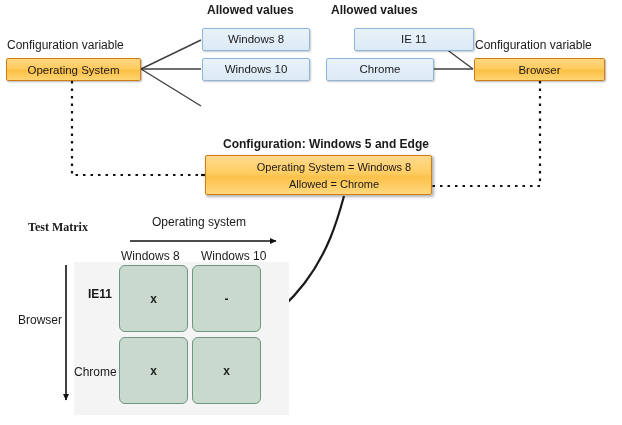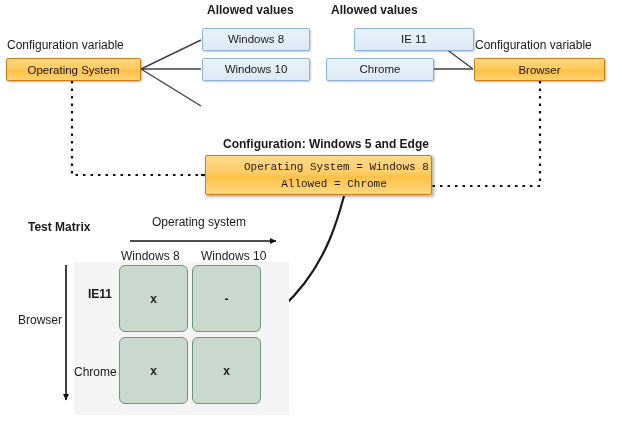--- a/index.html
+++ b/index.html
@@ -66,21 +66,21 @@
   }
 
   
   .config-box {
     position: absolute;
     box-sizing: border-box;
     border: 1.6px solid #d07d18;
     border-radius: 2px;
     background: linear-gradient(to bottom, #ffd98c 0%, #ffcd63 45%, #fcc149 55%, #ffd87e 100%);
     box-shadow: 1.5px 1.5px 3px rgba(0,0,0,0.30);
-    font-family: Liberation Mono, monospace;
+    font-family: Liberation Sans, sans-serif;
     font-size: 11px;
     color: #1a1a1a;
   }
   .config-line {
     position: absolute;
     white-space: nowrap;
   }
 
   
   .matrix-bg {
@@ -196,21 +196,21 @@
     <span>Browser</span>
   </div>
 
   <div class="lbl bold" style="left:223px; top:138px;">Configuration: Windows 5 and Edge</div>
 
   <div class="config-box" style="left:205px; top:155px; width:227px; height:40px;">
     <div class="config-line" style="left:38px; top:5px; width:180px; text-align:center;">Operating System = Windows 8</div>
     <div class="config-line" style="left:38px; top:22px; width:180px; text-align:center;">Allowed = Chrome</div>
   </div>
 
-  <div class="lbl bold" style="left:28px; top:221px;">Test Matrix</div>
+  <div class="lbl bold" style="left:28px; top:221px;font-family:Liberation Serif, serif;">Test Matrix</div>
 
   <div class="lbl" style="left:152px; top:216px;">Operating system</div>
 
   <div class="lbl" style="left:18px; top:314px;">Browser</div>
 
   <div class="matrix-bg" style="left:74px; top:262px; width:215px; height:153px;"></div>
 
   <div class="lbl" style="left:121px; top:250px;">Windows 8</div>
   <div class="lbl" style="left:201px; top:250px;">Windows 10</div>
 

